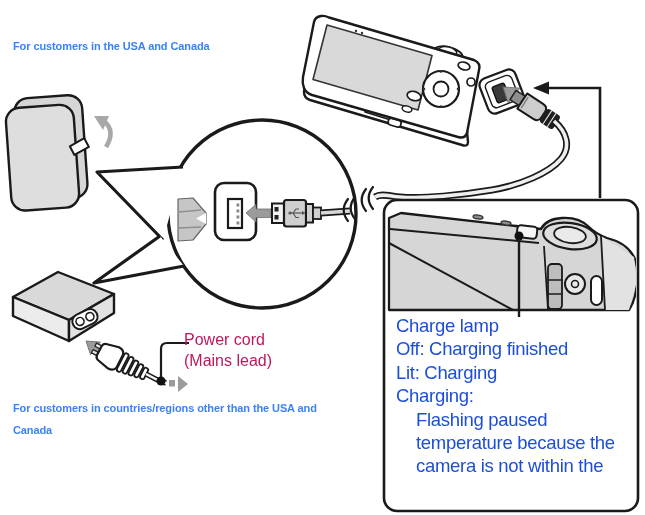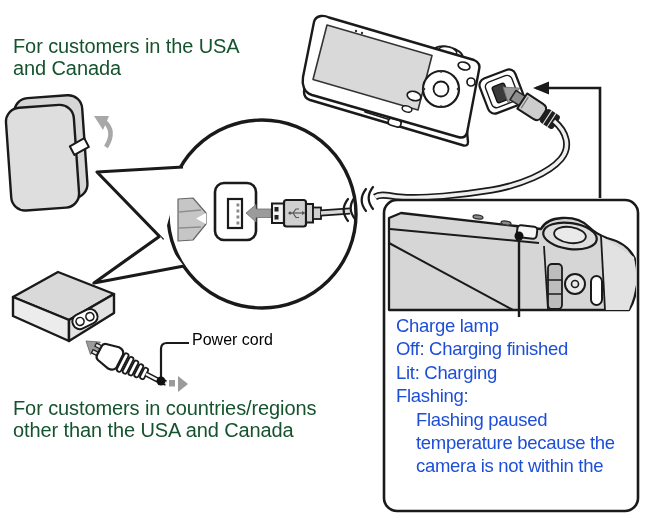--- a/index.html
+++ b/index.html
@@ -2,27 +2,27 @@
 <html><head>
 <meta charset="utf-8">
 <style>
   html,body{margin:0;padding:0;background:#fff;}
   .canvas{
     position:relative;width:645px;height:515px;background:#ffffff;
     font-family:"Liberation Sans","DejaVu Sans",sans-serif;overflow:hidden;
   }
   svg{position:absolute;left:0;top:0;}
   .heading{
-    position:absolute;font-weight:normal;font-size:20px;line-height:22px;
-    color:#14532d;letter-spacing:-0.1px;
+    position:absolute;font-weight:bold;font-size:11px;line-height:22px;
+    color:#3b82f6;letter-spacing:-0.1px;
   }
   #heading-usa{left:13px;top:35px;width:230px;}
   #heading-other{left:13px;top:397px;width:320px;}
   .cordlabel{
-    position:absolute;left:192px;top:329px;font-size:16px;line-height:21px;color:#000000;
+    position:absolute;left:184px;top:329px;font-size:16px;line-height:21px;color:#be185d;
   }
   .lampnotes{
     position:absolute;left:396px;top:314px;width:238px;
     font-size:18.5px;line-height:23.4px;color:#1d4ed8;letter-spacing:-0.3px;
   }
   .lampnotes .ln{white-space:nowrap;}
   .lampnotes .indent{padding-left:20px;}
 </style>
 </head>
 <body>
@@ -228,25 +228,26 @@
     <line x1="519" y1="239" x2="519" y2="317" stroke="#1a1a1a" stroke-width="2.4"></line>
   </g>
 </svg>
 
 <div id="heading-usa" class="heading">For customers in the USA and Canada</div>
 
 <div id="heading-other" class="heading">For customers in countries/regions other than the USA and Canada</div>
 
 <div class="cordlabel">
   <div>Power cord</div>
+  <div>(Mains lead)</div>
 </div>
 
 <div class="lampnotes">
   <div class="ln">Charge lamp</div>
   <div class="ln">Off: Charging finished</div>
   <div class="ln">Lit: Charging</div>
-  <div class="ln">Flashing:</div>
+  <div class="ln">Charging:</div>
   <div class="ln indent">Flashing paused</div>
   <div class="ln indent">temperature because the</div>
   <div class="ln indent">camera is not within the</div>
 </div>
 
 </div>
 
 </body></html>

